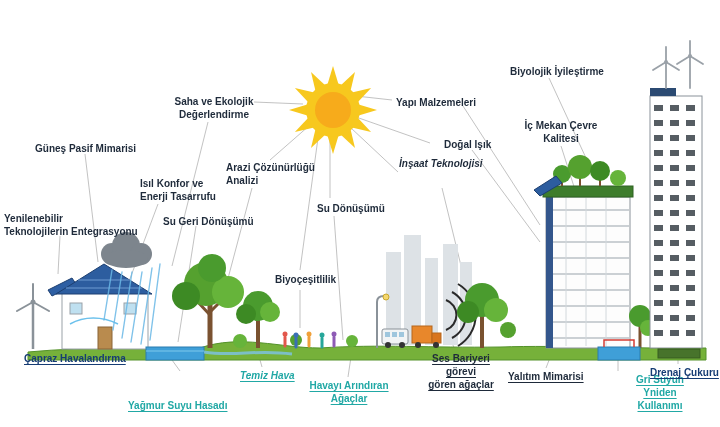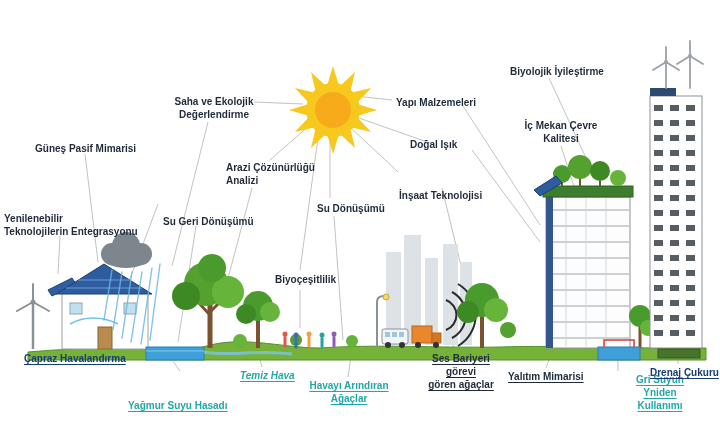--- a/index.html
+++ b/index.html
@@ -264,30 +264,32 @@
     </g>
 
     <g>
       <rect x="658" y="349" width="42" height="9" fill="#47732b" stroke="#375c20"></rect>
     </g>
   </svg>
 
   <div class="lbl" style="left:35px; top:142px;">Güneş Pasif Mimarisi</div>
   <div class="lbl" style="left:4px; top:212px;">Yenilenebilir
 Teknolojilerin Entegrasyonu</div>
+  <div class="lbl" style="left:140px; top:177px;">Isıl Konfor ve
+Enerji Tasarrufu</div>
   <div class="lbl" style="left:163px; top:215px;">Su Geri Dönüşümü</div>
   <div class="lbl" style="left:226px; top:161px;">Arazi Çözünürlüğü
 Analizi</div>
   <div class="lbl center" style="left:170px; top:95px; width:88px;">Saha ve Ekolojik
 Değerlendirme</div>
   <div class="lbl" style="left:317px; top:202px;">Su Dönüşümü</div>
   <div class="lbl" style="left:275px; top:273px;">Biyoçeşitlilik</div>
   <div class="lbl" style="left:396px; top:96px;text-align:center;">Yapı Malzemeleri</div>
-  <div class="lbl" style="left:410px; top:138px;text-align:center;">Doğal Işık</div>
-  <div class="lbl" style="left:399px; top:189px;">İnşaat Teknolojisi</div>
+  <div class="lbl" style="left:444px; top:138px;text-align:center;">Doğal Işık</div>
+  <div class="lbl" style="left:399px; top:157px;font-style:italic;">İnşaat Teknolojisi</div>
   <div class="lbl" style="left:510px; top:65px;">Biyolojik İyileştirme</div>
   <div class="lbl center" style="left:523px; top:119px; width:76px;">İç Mekan Çevre
 Kalitesi</div>
 
   <div class="lbl navy u" style="left:24px; top:352px;">Çapraz Havalandırma</div>
   <div class="lbl teal u" style="left:128px; top:373px;margin-top:26px;">Yağmur Suyu Hasadı</div>
   <div class="lbl teal u" style="left:240px; top:369px;font-style:italic;">Temiz Hava</div>
   <div class="lbl teal u center" style="left:308px; top:379px; width:82px;">Havayı Arındıran
 Ağaçlar</div>
   <div class="lbl u center" style="left:417px; top:352px; width:88px;">Ses Bariyeri görevi

